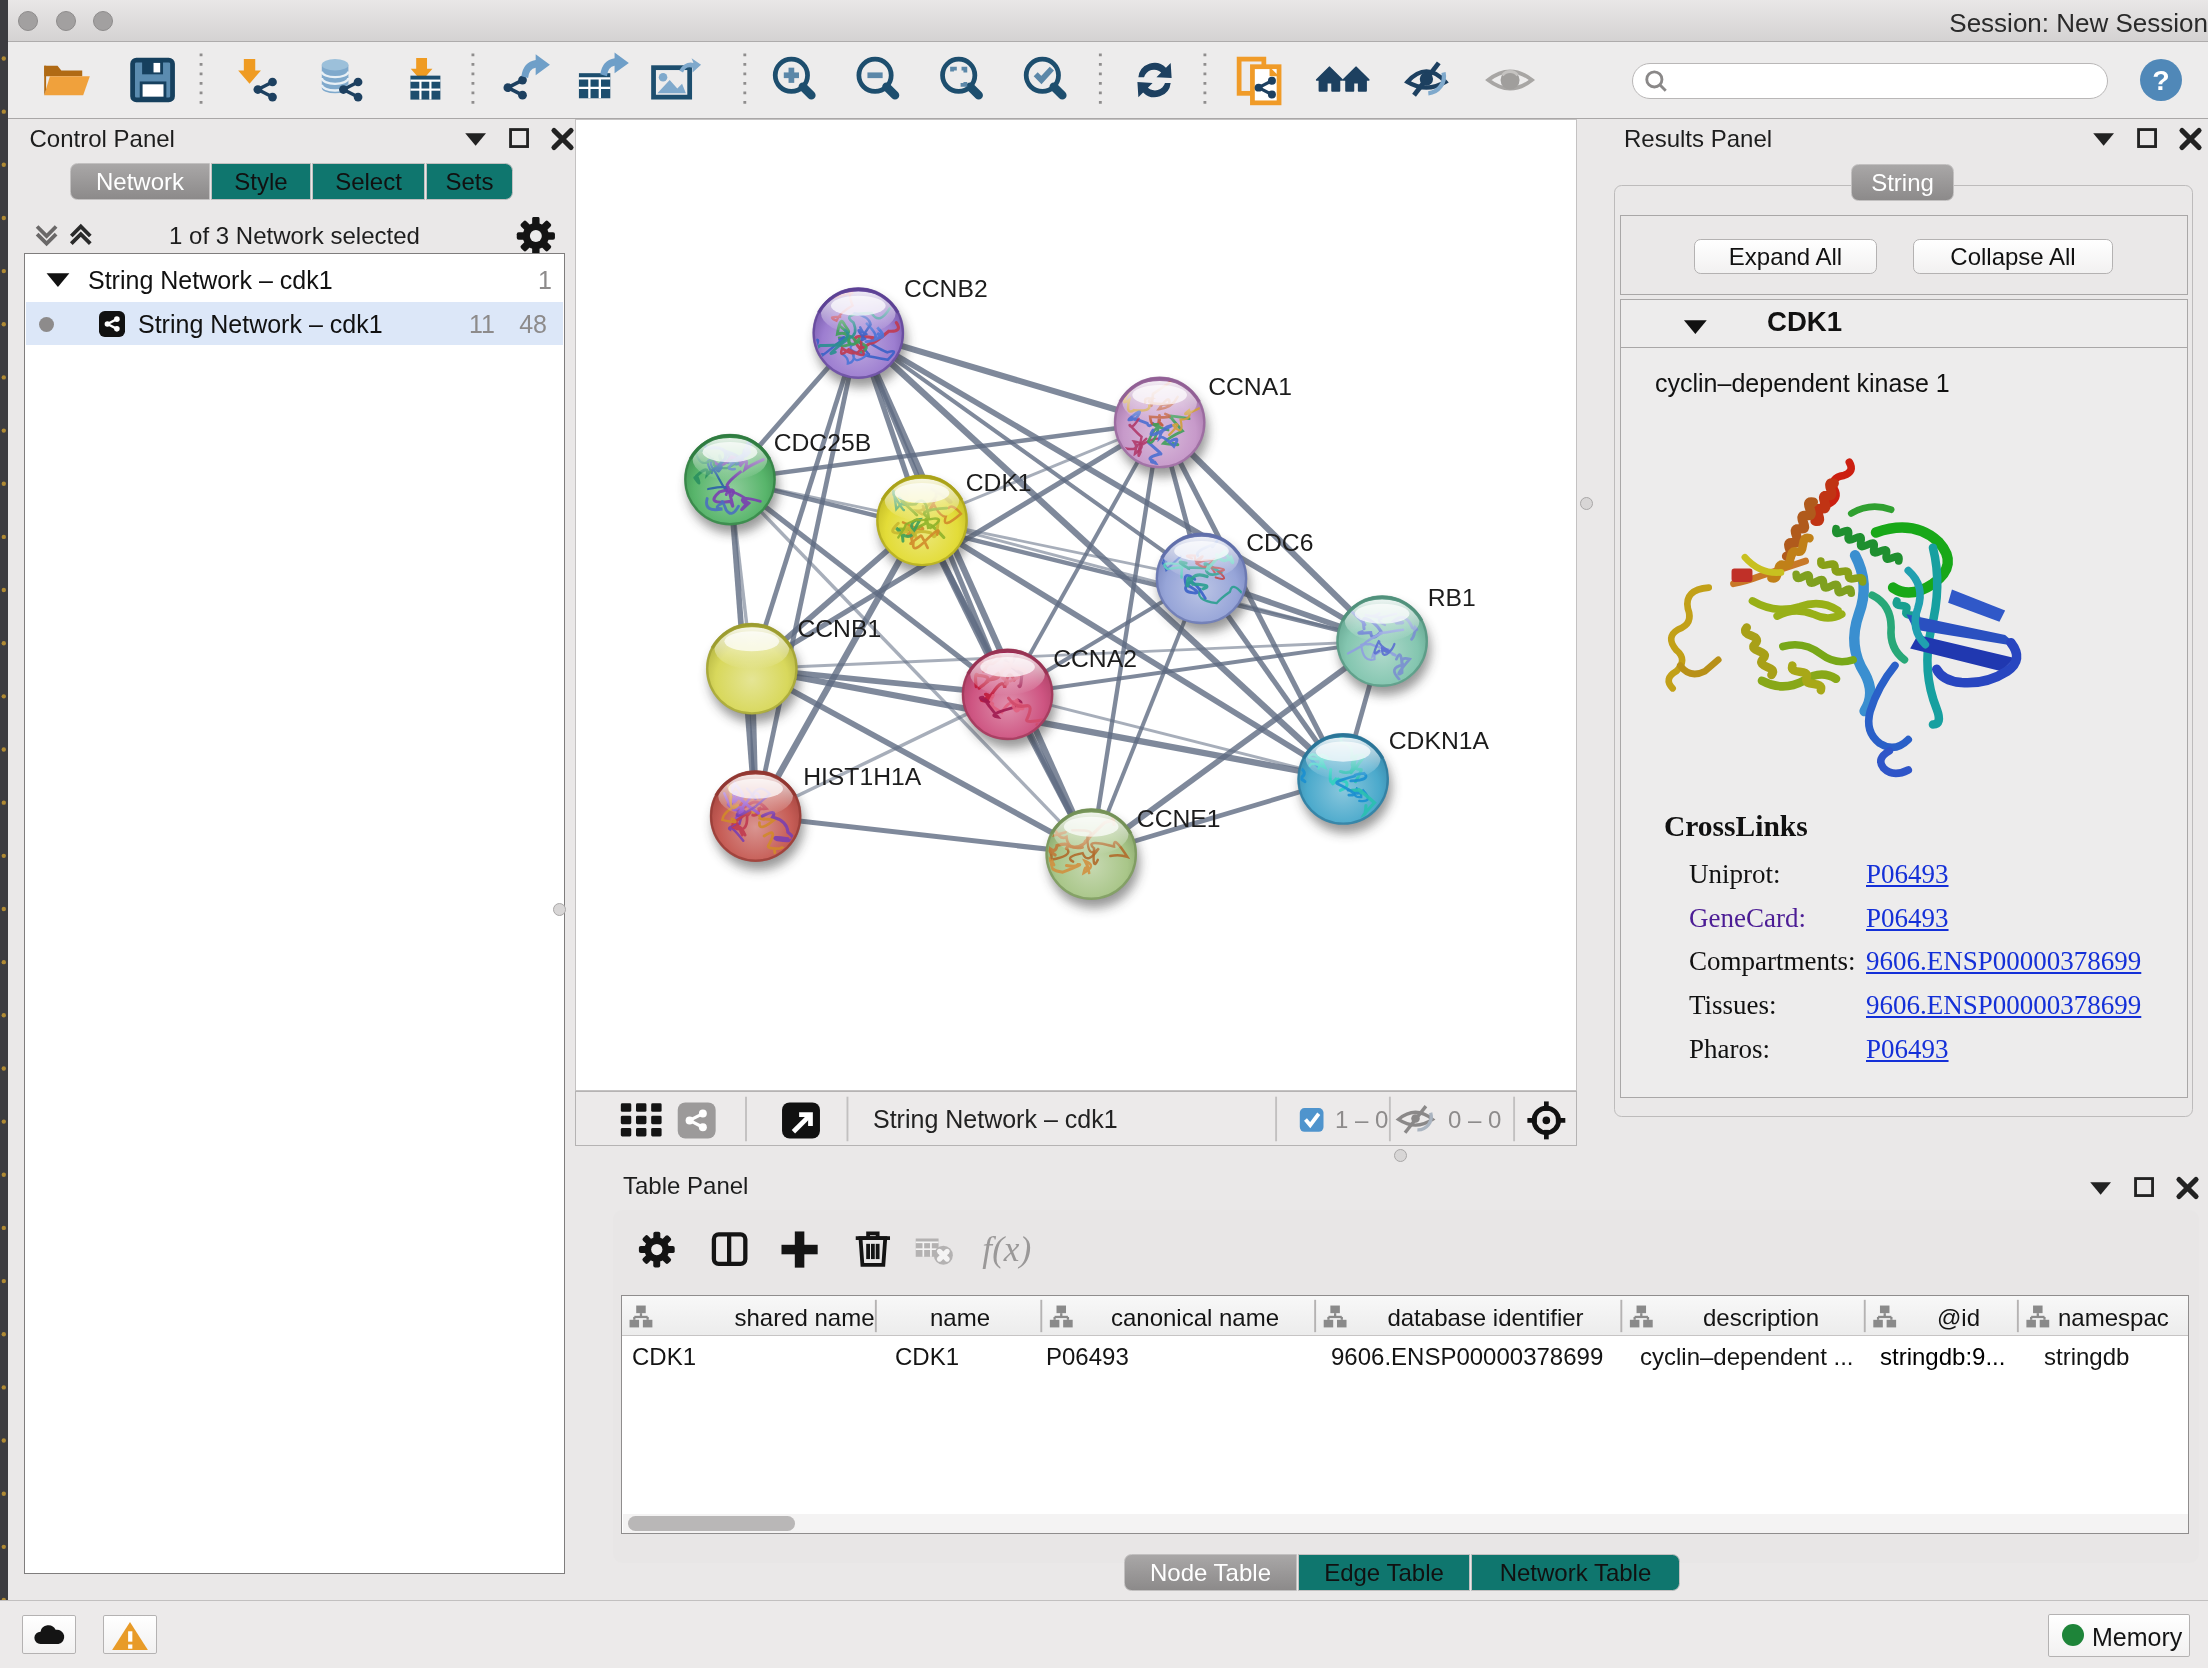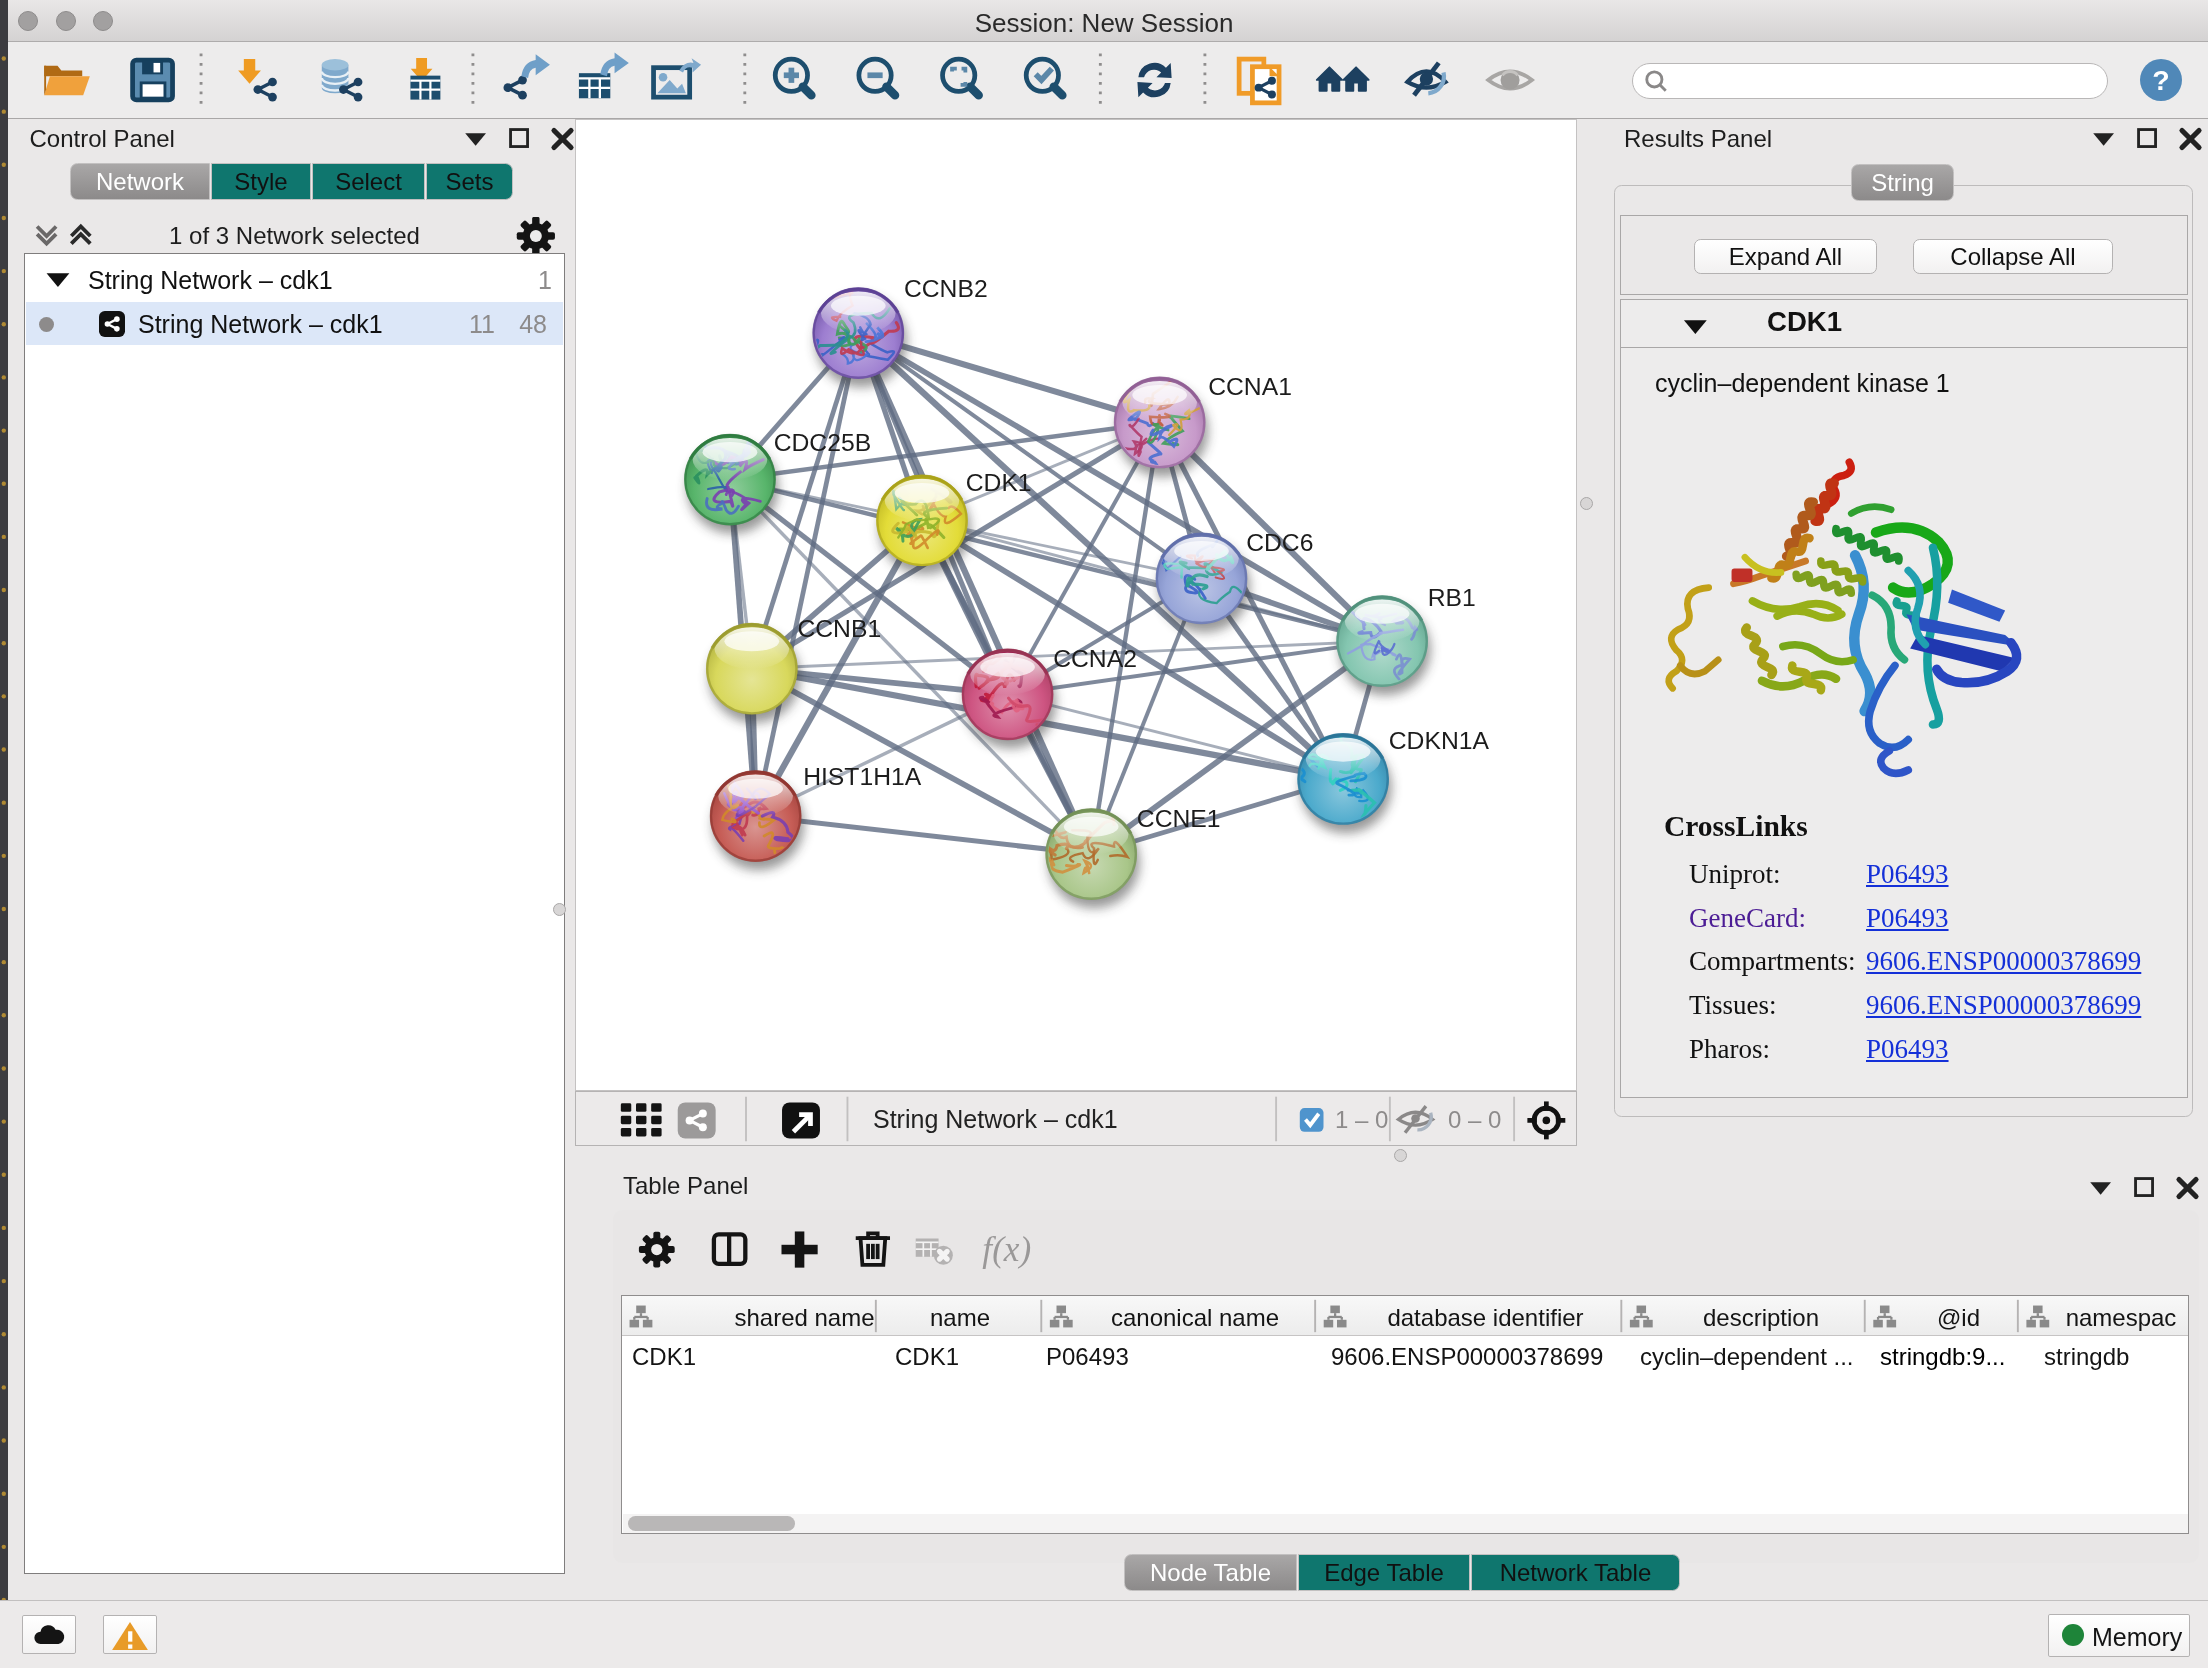--- a/index.html
+++ b/index.html
@@ -1,19 +1,19 @@
 <!DOCTYPE html>
 <html style="font-size:15px"><head><meta charset="utf-8"><style>
 * { margin:0; padding:0; box-sizing:border-box; }
 html,body { width:2208px; height:1668px; overflow:hidden; font-family:"Liberation Sans",sans-serif; }
 body { background:#eae8e8; position:relative; }
 .abs { position:absolute; }
 .titlebar { left:0;top:0;width:2208px;height:42px; background:linear-gradient(#e9e7e7,#d4d2d2); border-bottom:1px solid #aeacac; border-top-left-radius:9.5px; }
 .light { width:20px;height:20px;border-radius:50%;background:#a2a0a0;border:1px solid #8e8c8c; position:absolute; top:11.4px; }
-.wtitle { position:absolute; top:7.6px; left:0; width:100%; text-align:center; font-size:26px; color:#2a2a2a; }
+.wtitle { position:absolute; top:7.6px; left:0; width:100%; text-align:right; font-size:26px; color:#2a2a2a; }
 .toolbar { left:0;top:42px;width:2208px;height:77px;background:#edecec;border-bottom:1.9px solid #a9a7a7; }
 .leftstrip { left:0;top:0;width:7.6px;height:1668px;background:#3c3c40; }
 .ptitle { font-size:24px; color:#1d1d1d; }
 .tab { position:absolute; height:37px; background:#0f766e; border:1px solid #c2c0c0; font-size:24px; text-align:center; color:#111; line-height:35px; }
 .tabsel { background:linear-gradient(#a9a7a7,#8c8a8a); color:#fff; }
 .whitebox { position:absolute; background:#fff; border:1.9px solid #7f7d7d; }
 .btn { position:absolute; background:linear-gradient(#ffffff,#f2f1f1); border:1px solid #b4b2b2; border-radius:6.7px; font-size:24px; color:#111; text-align:center; }
 a.lnk { color:#1430d8; }
 </style></head><body>
 
@@ -899,21 +899,21 @@
       <rect x="1478" y="25" width="10" height="8" stroke="none"></rect>
       <rect x="1492" y="25" width="10" height="8" stroke="none"></rect>
     </g>
   </svg>
 <div class="abs" style="left:700px;top:1304px;width:209px;text-align:center;font-size:24px;color:#141414;">shared name</div>
 <div class="abs" style="left:885px;top:1304px;width:150px;text-align:center;font-size:24px;color:#141414;">name</div>
 <div class="abs" style="left:1081px;top:1304px;width:228px;text-align:center;font-size:24px;color:#141414;">canonical name</div>
 <div class="abs" style="left:1355px;top:1304px;width:261px;text-align:center;font-size:24px;color:#141414;">database identifier</div>
 <div class="abs" style="left:1662px;top:1304px;width:198px;text-align:center;font-size:24px;color:#141414;">description</div>
 <div class="abs" style="left:1905px;top:1304px;width:107px;text-align:center;font-size:24px;color:#141414;">@id</div>
-<div class="abs" style="left:2058px;top:1304px;width:126px;text-align:center;font-size:24px;color:#141414;">namespac</div>
+<div class="abs" style="left:2058px;top:1304px;width:126px;font-size:24px;color:#141414;">namespac</div>
 <div class="abs" style="left:632px;top:1343px;font-size:24px;color:#141414;">CDK1</div>
 <div class="abs" style="left:895px;top:1343px;font-size:24px;color:#141414;">CDK1</div>
 <div class="abs" style="left:1046px;top:1343px;font-size:24px;color:#141414;">P06493</div>
 <div class="abs" style="left:1331px;top:1343px;font-size:24px;color:#141414;">9606.ENSP00000378699</div>
 <div class="abs" style="left:1640px;top:1343px;font-size:24px;color:#141414;">cyclin–dependent ...</div>
 <div class="abs" style="left:1880px;top:1343px;font-size:24px;color:#000000;">stringdb:9...</div>
 <div class="abs" style="left:2044px;top:1343px;font-size:24px;color:#141414;">stringdb</div>
 <div class="abs" style="left:623px;top:1514px;width:1565px;height:19px;background:#f4f3f3;"></div>
 <div class="abs" style="left:628px;top:1516px;width:167px;height:15px;background:#b9b7b7;border-radius:7.6px;"></div>
 <div class="tab tabsel" style="left:1124px;top:1554px;width:173px;border-radius:7.6px 0 0 7.6px;">Node Table</div>

